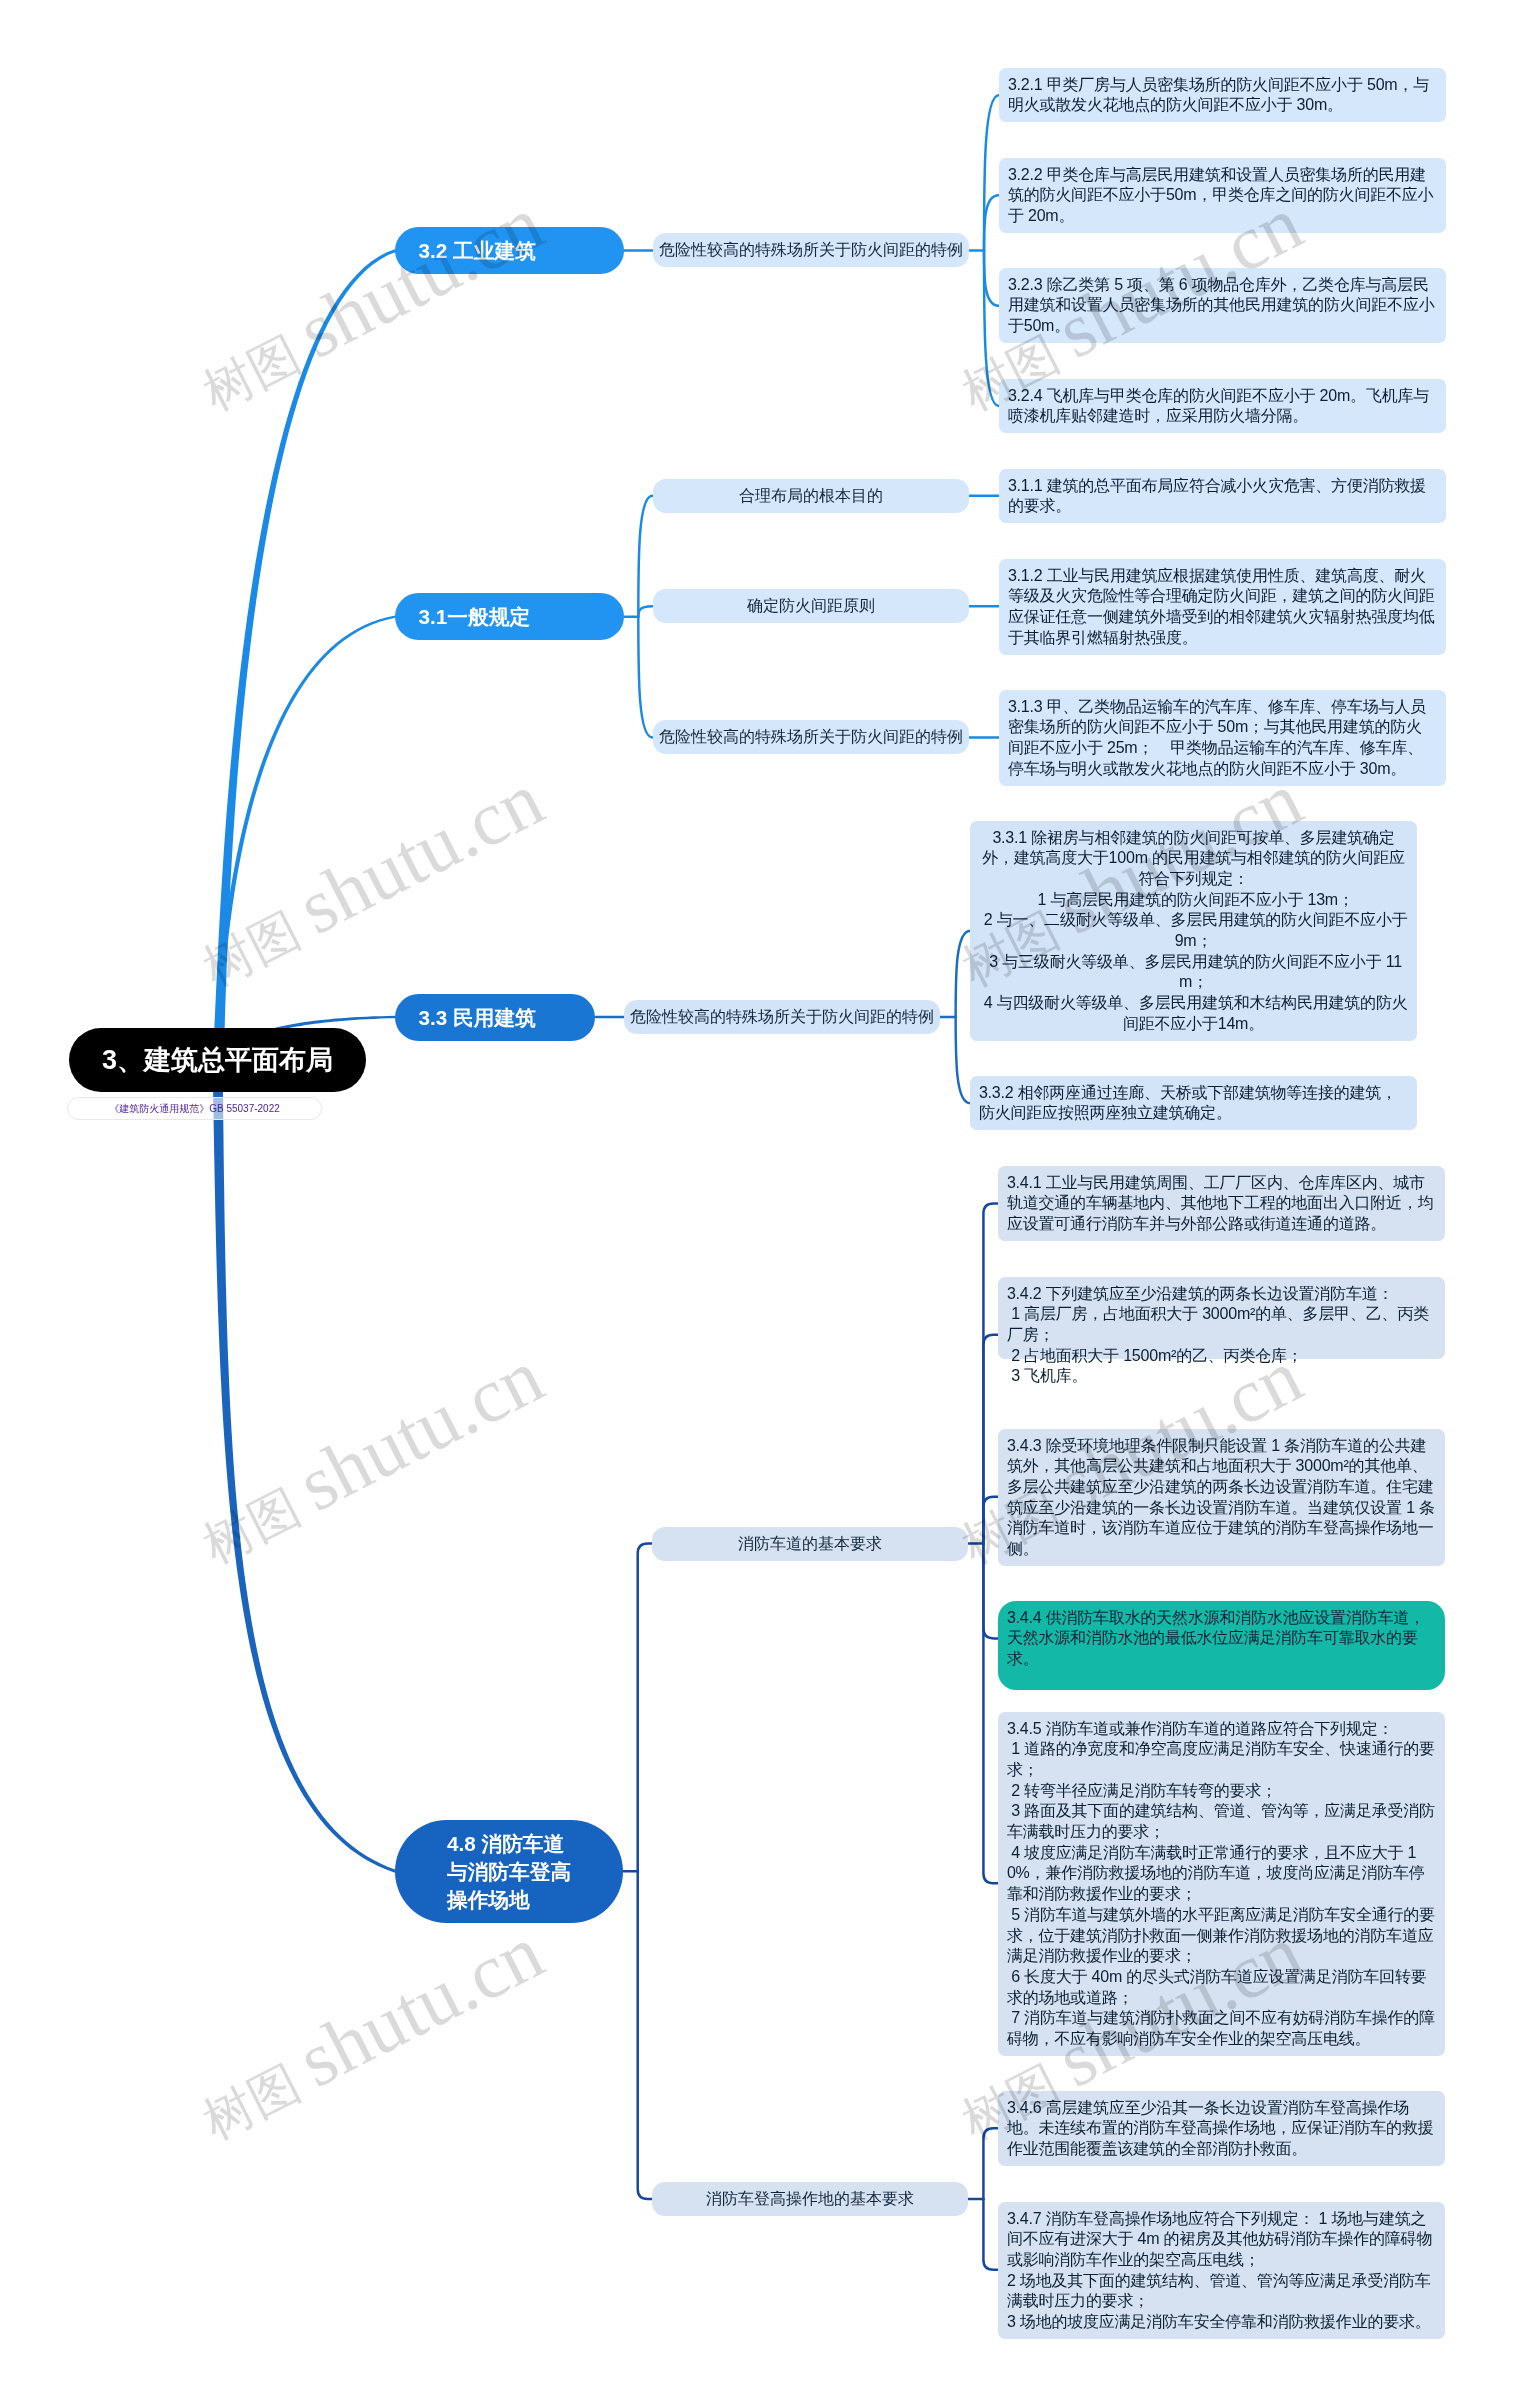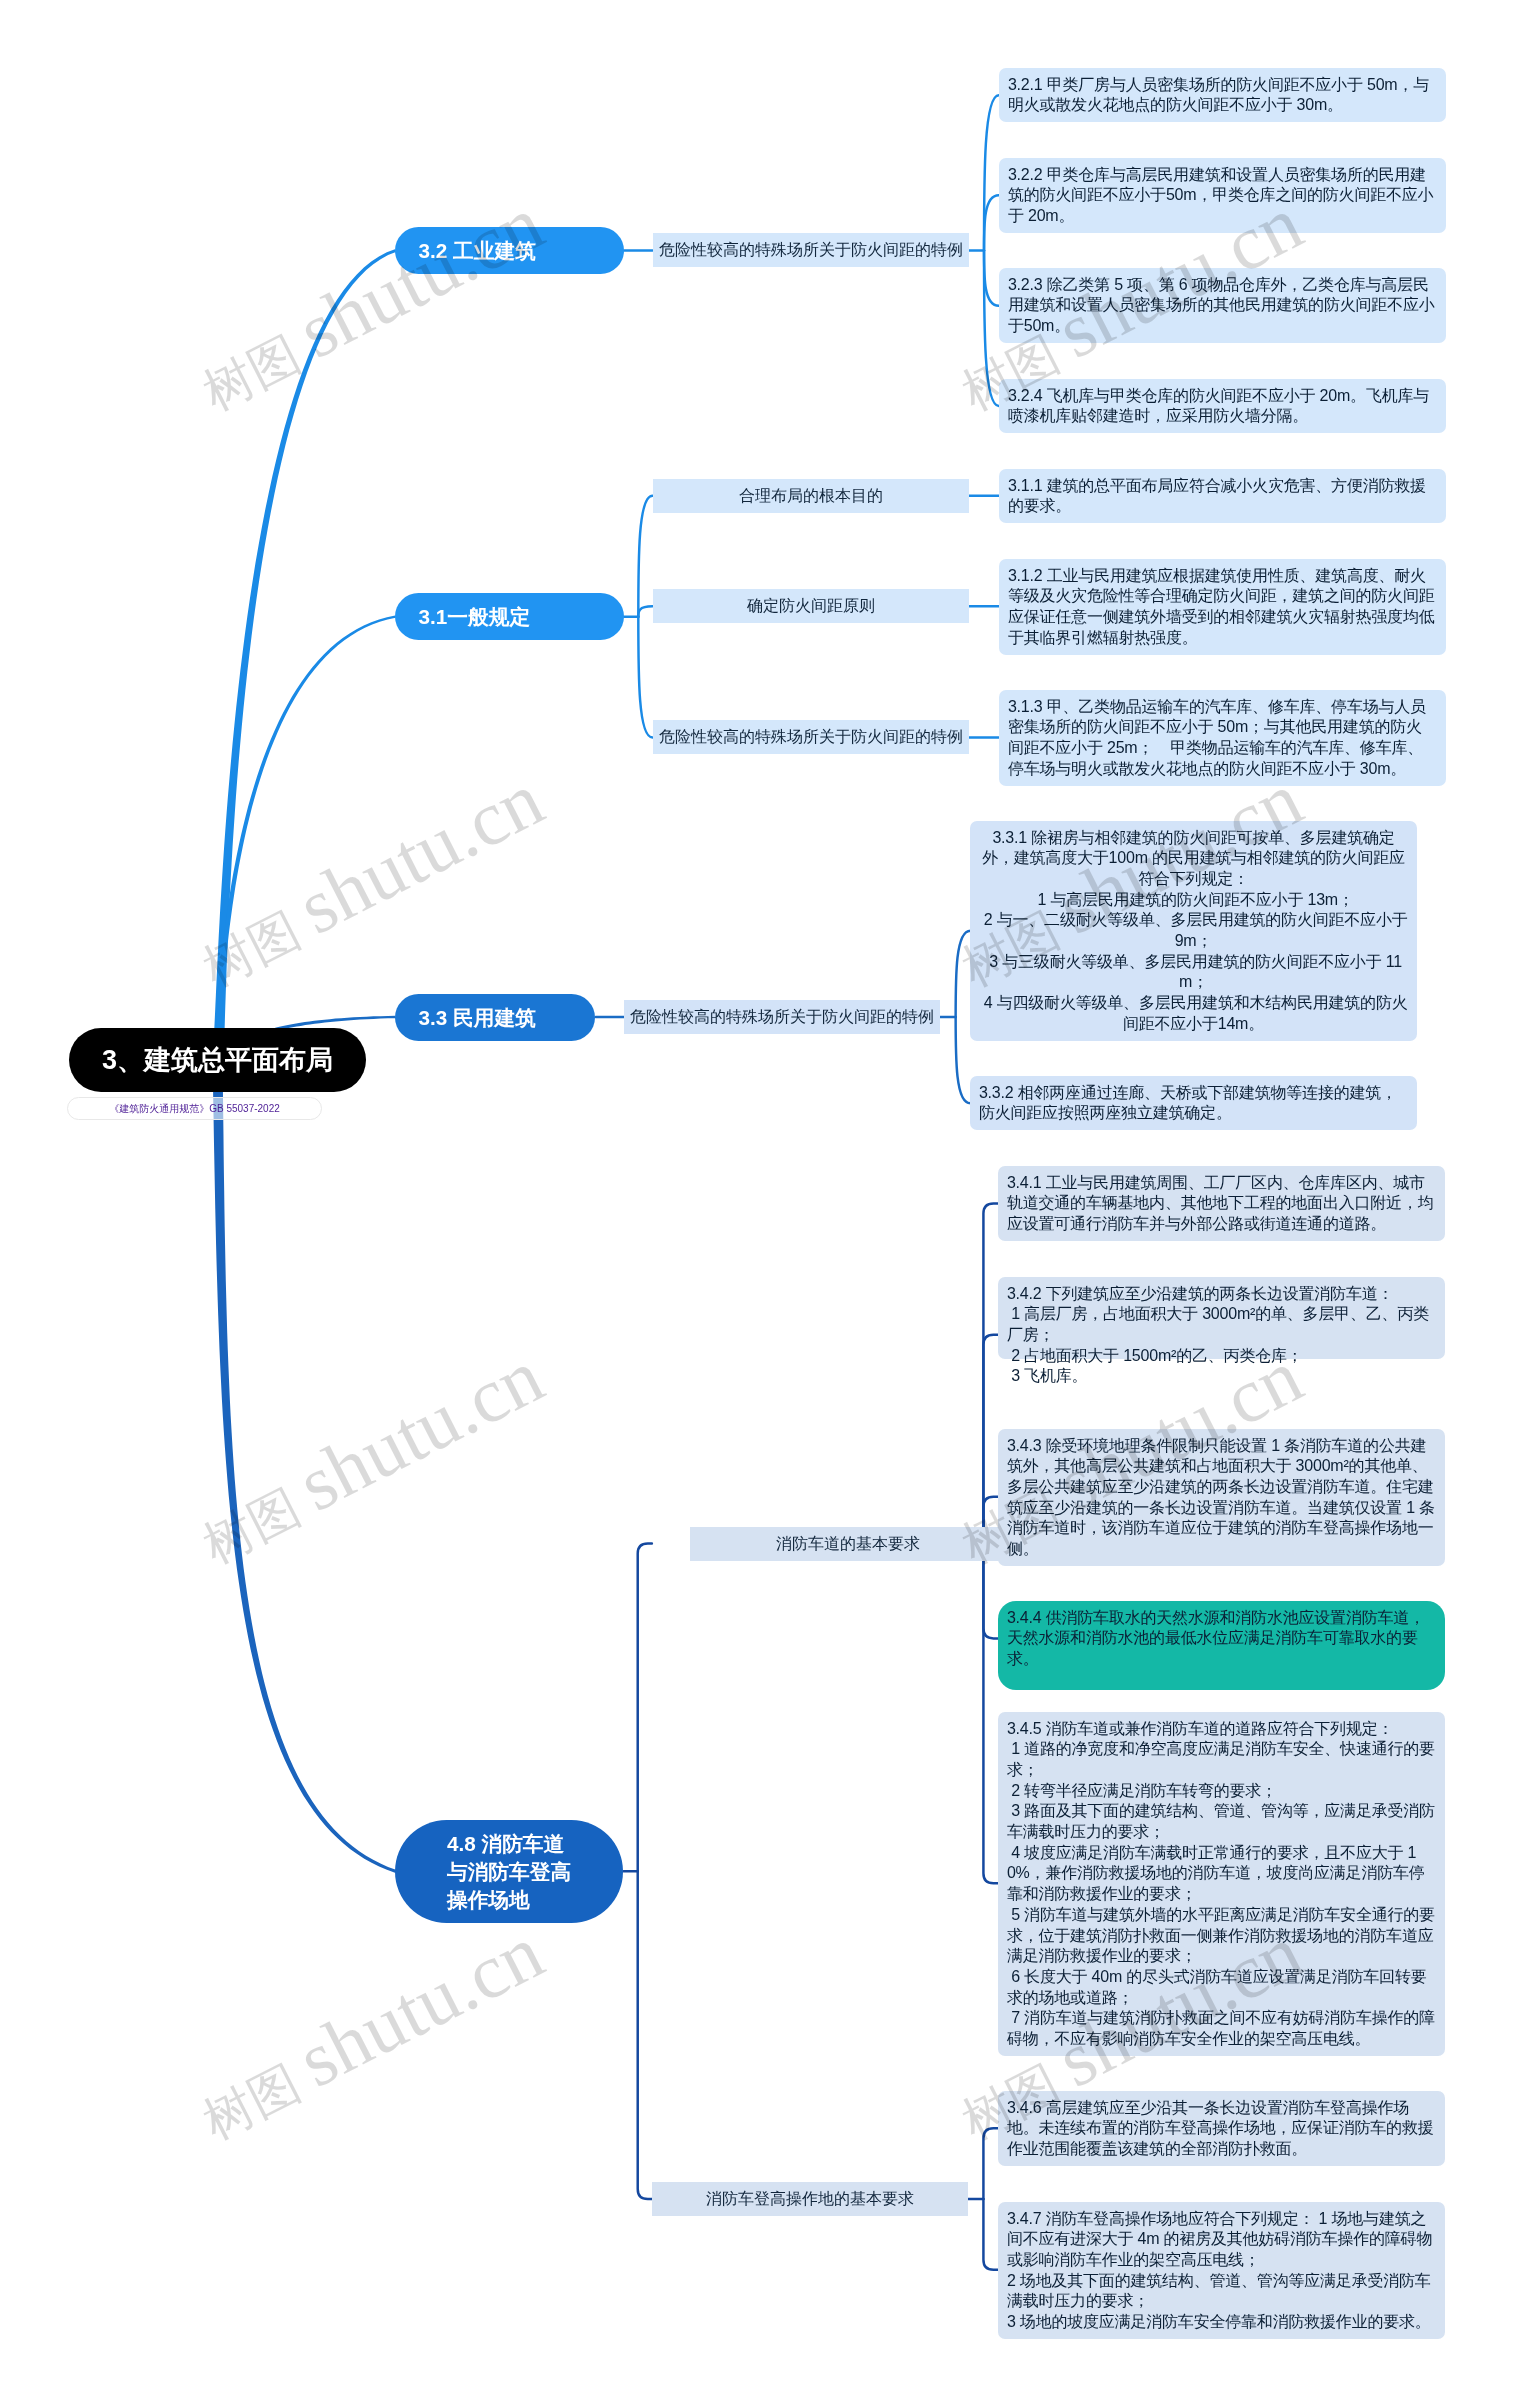--- a/index.html
+++ b/index.html
@@ -11,21 +11,21 @@
     font-size:50px;transform:rotate(-27deg);transform-origin:0 100%;line-height:0;}
 .wm .lat{font-family:"Liberation Serif","DejaVu Serif",serif;font-size:1.55em;}
 svg#links{position:absolute;left:0;top:0;width:1513px;height:2401px;z-index:2;}
 .node{position:absolute;box-sizing:border-box;z-index:3;}
 .root-node{background:#000;border-radius:590px;color:#fff;font-weight:bold;
    display:flex;align-items:center;justify-content:center;font-size:27px;}
 .root-sub{border:0.9px solid #e8e8e8;border-radius:590px;background:rgba(255,255,255,.58);color:#4c1d95;
    display:flex;align-items:center;justify-content:center;font-size:10px;white-space:nowrap;}
 .branch-node{border-radius:590px;color:#fff;font-weight:bold;display:flex;align-items:center;
    white-space:pre-line;}
-.lvl2-node{background:#d5e3f5;border-radius:0;color:#11263c;display:flex;
+.lvl2-node{background:#d5e3f5;border-radius:13px;color:#11263c;display:flex;
    align-items:center;justify-content:center;text-align:center;font-size:16px;}
 .leaf-node{background:#d5e3f5;border-radius:7px;color:#0b1f35;font-size:16px;
    line-height:20.7px;white-space:pre-wrap;word-break:break-all;letter-spacing:-0.2px;}
 
 </style>
 </head>
 <body>
 
 <div id="stage">
   <div id="wmlayer">
@@ -93,21 +93,21 @@
       <div class="node lvl2-node" style="left: 624px; top: 1000px; width: 316px; height: 34px; background: rgb(211, 227, 248);">危险性较高的特殊场所关于防火间距的特例</div>
       <div class="node leaf-node" style="left: 970px; top: 821px; width: 447px; height: 220px; background: rgb(211, 227, 248); padding: 6.5px 8.9px; text-align: center;">3.3.1 除裙房与相邻建筑的防火间距可按单、多层建筑确定外，建筑高度大于100m 的民用建筑与相邻建筑的防火间距应符合下列规定：
  1 与高层民用建筑的防火间距不应小于 13m；
  2 与一、二级耐火等级单、多层民用建筑的防火间距不应小于 9m；
  3 与三级耐火等级单、多层民用建筑的防火间距不应小于 11m；
  4 与四级耐火等级单、多层民用建筑和木结构民用建筑的防火间距不应小于14m。</div>
       <div class="node leaf-node" style="left: 970px; top: 1076px; width: 447px; height: 54px; background: rgb(211, 227, 248); padding: 6.5px 8.9px;">3.3.2 相邻两座通过连廊、天桥或下部建筑物等连接的建筑，防火间距应按照两座独立建筑确定。</div>
       <div class="node branch-node" style="left: 395px; top: 1820px; width: 228px; height: 103px; background: rgb(22, 99, 192); font-size: 20.7px; line-height: 28px; justify-content: center; text-align: left;">4.8 消防车道
 与消防车登高
 操作场地</div>
-      <div class="node lvl2-node" style="left: 652px; top: 1527px; width: 316px; height: 34px; background: rgb(214, 226, 242); margin-left: 38px;">消防车道的基本要求</div>
+      <div class="node lvl2-node" style="left: 652px; top: 1527px; width: 316px; height: 34px; background: rgb(214, 226, 242);">消防车道的基本要求</div>
       <div class="node leaf-node" style="left: 998px; top: 1166px; width: 447px; height: 75px; background: rgb(214, 226, 242); padding: 6.5px 8.9px;">3.4.1 工业与民用建筑周围、工厂厂区内、仓库库区内、城市轨道交通的车辆基地内、其他地下工程的地面出入口附近，均应设置可通行消防车并与外部公路或街道连通的道路。</div>
       <div class="node leaf-node" style="left: 998px; top: 1277px; width: 447px; height: 82px; background: rgb(214, 226, 242); padding: 6.5px 8.9px;">3.4.2 下列建筑应至少沿建筑的两条长边设置消防车道：
  1 高层厂房，占地面积大于 3000m²的单、多层甲、乙、丙类厂房；
  2 占地面积大于 1500m²的乙、丙类仓库；
  3 飞机库。</div>
       <div class="node leaf-node" style="left: 998px; top: 1429px; width: 447px; height: 137px; background: rgb(214, 226, 242); padding: 6.5px 8.9px;">3.4.3 除受环境地理条件限制只能设置 1 条消防车道的公共建筑外，其他高层公共建筑和占地面积大于 3000m²的其他单、多层公共建筑应至少沿建筑的两条长边设置消防车道。住宅建筑应至少沿建筑的一条长边设置消防车道。当建筑仅设置 1 条消防车道时，该消防车道应位于建筑的消防车登高操作场地一侧。</div>
       <div class="node leaf-node" style="left: 998px; top: 1601px; width: 447px; height: 89px; background: #14b8a6; padding: 6.5px 8.9px; border-radius: 18px;">3.4.4 供消防车取水的天然水源和消防水池应设置消防车道，天然水源和消防水池的最低水位应满足消防车可靠取水的要求。</div>
       <div class="node leaf-node" style="left: 998px; top: 1712px; width: 447px; height: 344px; background: rgb(214, 226, 242); padding: 6.5px 8.9px;">3.4.5 消防车道或兼作消防车道的道路应符合下列规定：
  1 道路的净宽度和净空高度应满足消防车安全、快速通行的要求；
  2 转弯半径应满足消防车转弯的要求；

